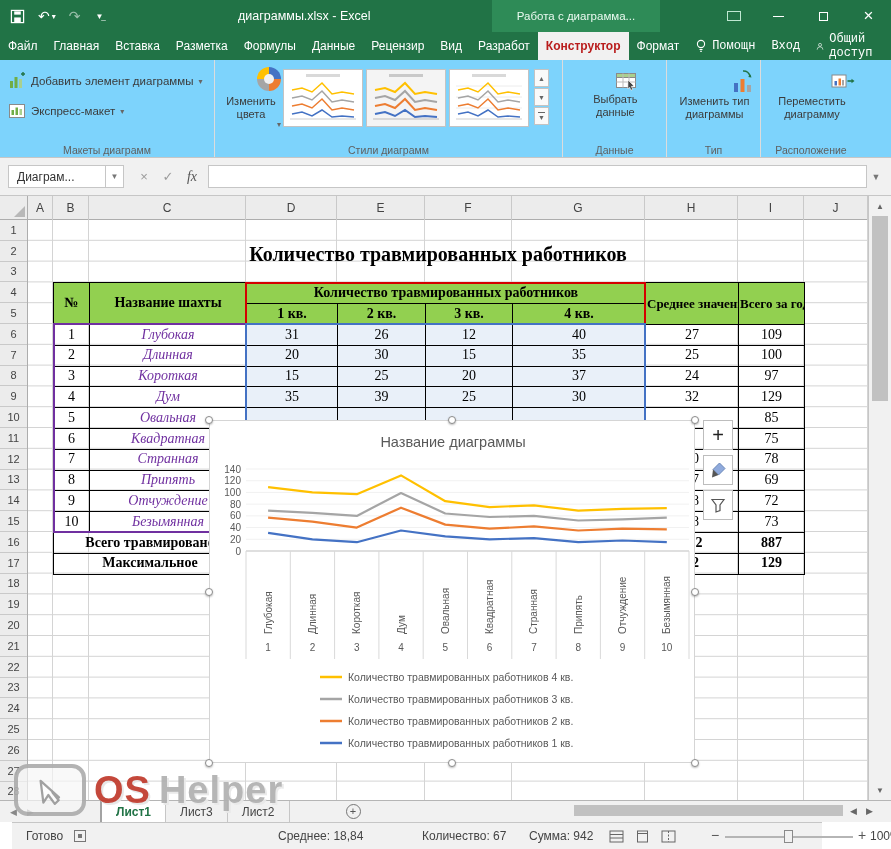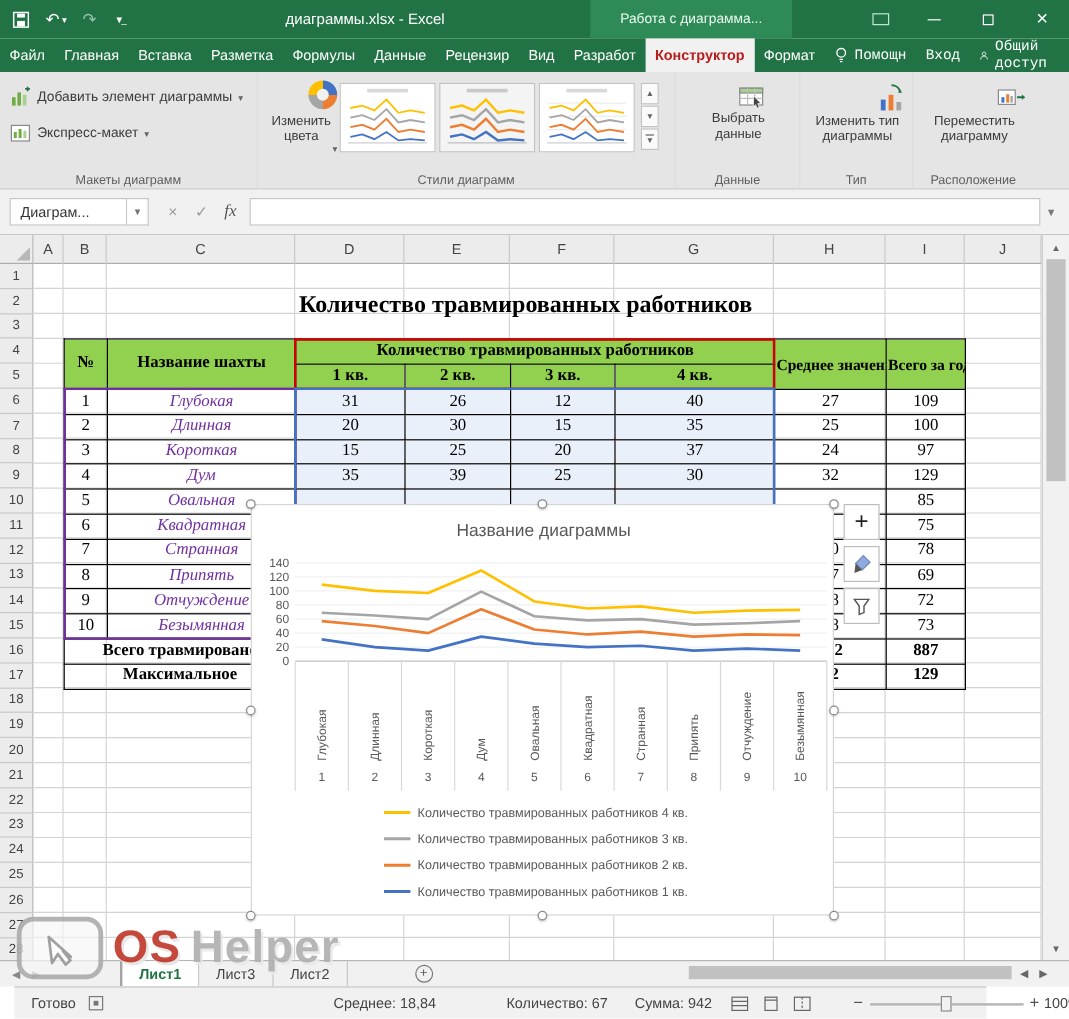--- a/index.html
+++ b/index.html
@@ -24,21 +24,21 @@
 
   
   .tabrow { position:absolute; top:32px; left:0; width:891px; height:28px; background:#217346;
     display:flex; align-items:stretch; color:#fff; font-size:12px; }
   .rtab { padding:0 8px; display:flex; align-items:center; cursor:default; }
   .rtab.active { background:#f1f1f1; color:#b91c1c; font-weight:bold; }
   .tabrow-right { margin-left:auto; display:flex; align-items:center;font-family:Liberation Mono, monospace; }
   .tabrow-right .rtab { gap:5px; }
 
   
-  .ribbon { position:absolute; top:60px; left:0; width:891px; height:98px; background:#e5e5e5;
+  .ribbon { position:absolute; top:60px; left:0; width:891px; height:98px; background:#7dd3fc;
     border-bottom:1px solid #c6c6c6; display:flex; color:#3b3b3b; }
   .rgroup { position:relative; border-right:1px solid #dcdcdc; padding:4px 2px 16px 4px; }
   .rgroup-label { position:absolute; bottom:1px; left:0; right:0; text-align:center; font-size:10.5px; color:#5f5f5f; }
   .g-layouts { width:215px; display:flex; flex-direction:column; gap:8px; padding-top:10px; }
   .smallbtn { display:flex; align-items:center; gap:5px; font-size:11.5px; padding:2px 4px; }
   .smallbtn .caret { font-size:8px; color:#666; }
   .g-styles { width:348px; display:flex; }
   .bigbtn { display:flex; flex-direction:column; align-items:flex-end; text-align:center;
     font-size:11px; line-height:1.15; padding:3px 2px; }
   .bigbtn .caret { font-size:8px; color:#666; }

